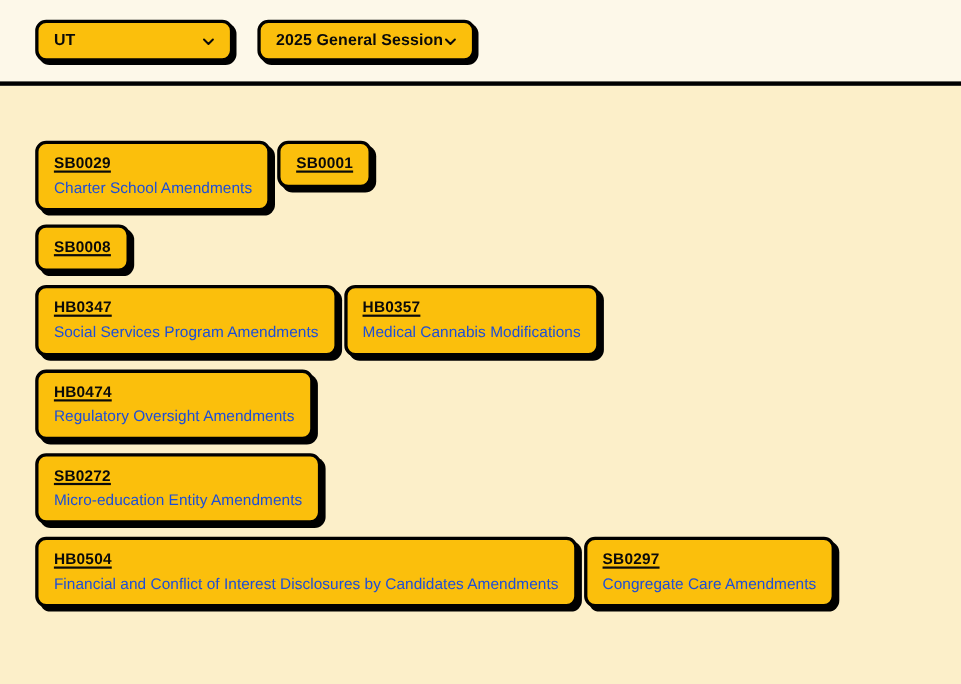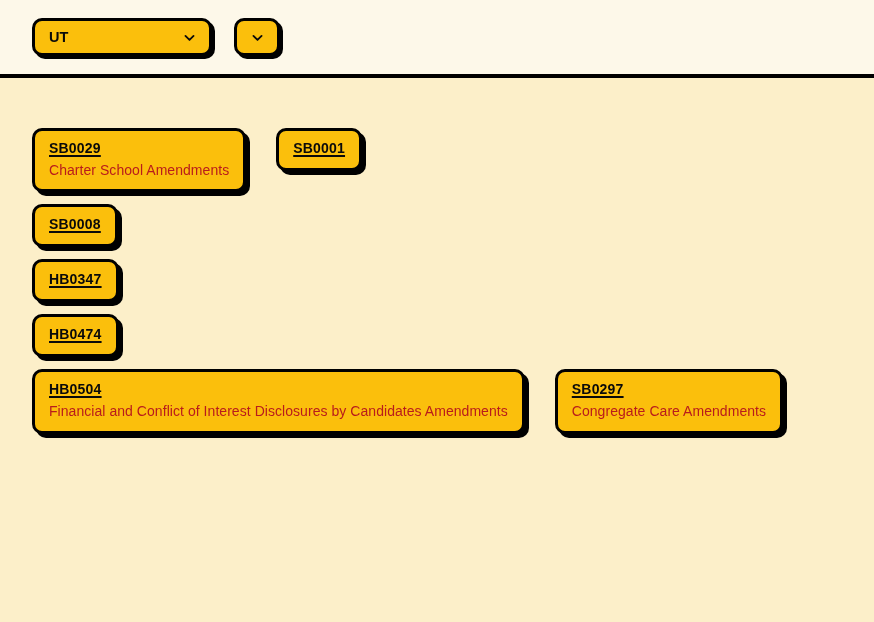--- a/index.html
+++ b/index.html
@@ -71,21 +71,21 @@
     padding: 50px 0 0 32px;
     display: flex;
     flex-direction: column;
     gap: 12px;
   }
 
   .bill-row {
     display: flex;
     flex-direction: row;
     align-items: flex-start;
-    gap: 30px;
+    gap: 6px;
   }
 
   .bill-card {
     background: #FBBF0C;
     border: 3px solid #000000;
     border-radius: 10px;
     box-shadow: 4px 4px 0 0 #000000;
     padding: 7px 14px 9px 14px;
     display: inline-flex;
     flex-direction: column;
@@ -106,39 +106,40 @@
     color: #0A0A0A;
     white-space: nowrap;
     cursor: pointer;
   }
 
   .bill-title {
     font-size: 14px;
     font-weight: 500;
     line-height: 1.45;
     letter-spacing: 0.05px;
-    color: #b91c1c;
+    color: #1d4ed8;
     white-space: nowrap;
   }
 </style>
 </head>
 <body>
 
 <div class="filter-bar">
 
   <div class="select-control fixed-width">
     <span class="select-label">UT</span>
     <span class="chevron-down">
       <svg viewBox="0 0 16 16" aria-hidden="true">
         <path d="M3 6 L8 11 L13 6" fill="none" stroke="#0A0A0A" stroke-width="2.2" stroke-linecap="round" stroke-linejoin="round"></path>
       </svg>
     </span>
   </div>
 
   <div class="select-control">
+    <span class="select-label">2025 General Session</span>
     <span class="chevron-down">
       <svg viewBox="0 0 16 16" aria-hidden="true">
         <path d="M3 6 L8 11 L13 6" fill="none" stroke="#0A0A0A" stroke-width="2.2" stroke-linecap="round" stroke-linejoin="round"></path>
       </svg>
     </span>
   </div>
 
 </div>
 
 <div class="bill-list" id="bill-list">
@@ -152,25 +153,37 @@
       </div>
     </div>
     <div class="bill-row">
       <div class="bill-card">
         <a class="bill-id">SB0008</a>
       </div>
     </div>
     <div class="bill-row">
       <div class="bill-card">
         <a class="bill-id">HB0347</a>
+        <div class="bill-title">Social Services Program Amendments</div>
+      </div>
+      <div class="bill-card">
+        <a class="bill-id">HB0357</a>
+        <div class="bill-title">Medical Cannabis Modifications</div>
       </div>
     </div>
     <div class="bill-row">
       <div class="bill-card">
         <a class="bill-id">HB0474</a>
+        <div class="bill-title">Regulatory Oversight Amendments</div>
+      </div>
+    </div>
+    <div class="bill-row">
+      <div class="bill-card">
+        <a class="bill-id">SB0272</a>
+        <div class="bill-title">Micro-education Entity Amendments</div>
       </div>
     </div>
     <div class="bill-row">
       <div class="bill-card">
         <a class="bill-id">HB0504</a>
         <div class="bill-title">Financial and Conflict of Interest Disclosures by Candidates Amendments</div>
       </div>
       <div class="bill-card">
         <a class="bill-id">SB0297</a>
         <div class="bill-title">Congregate Care Amendments</div>

